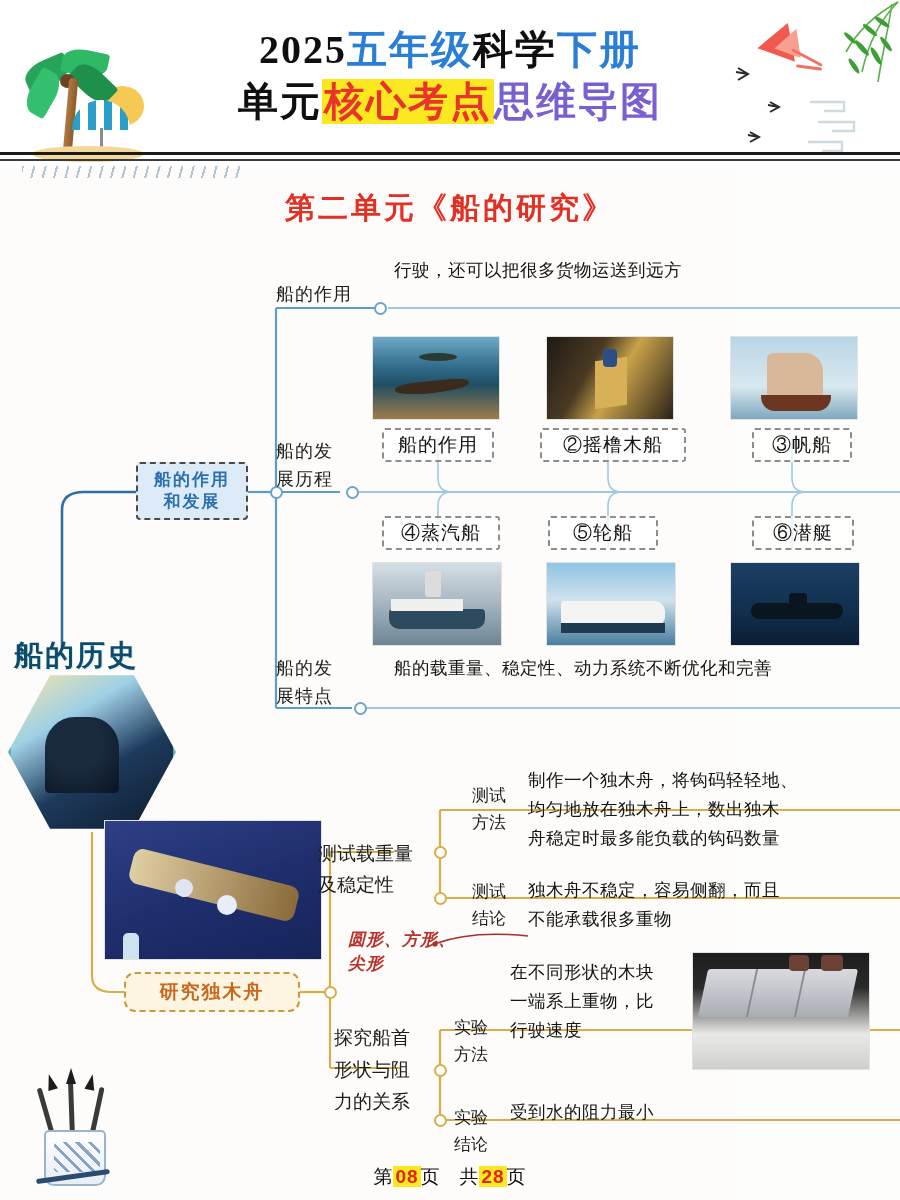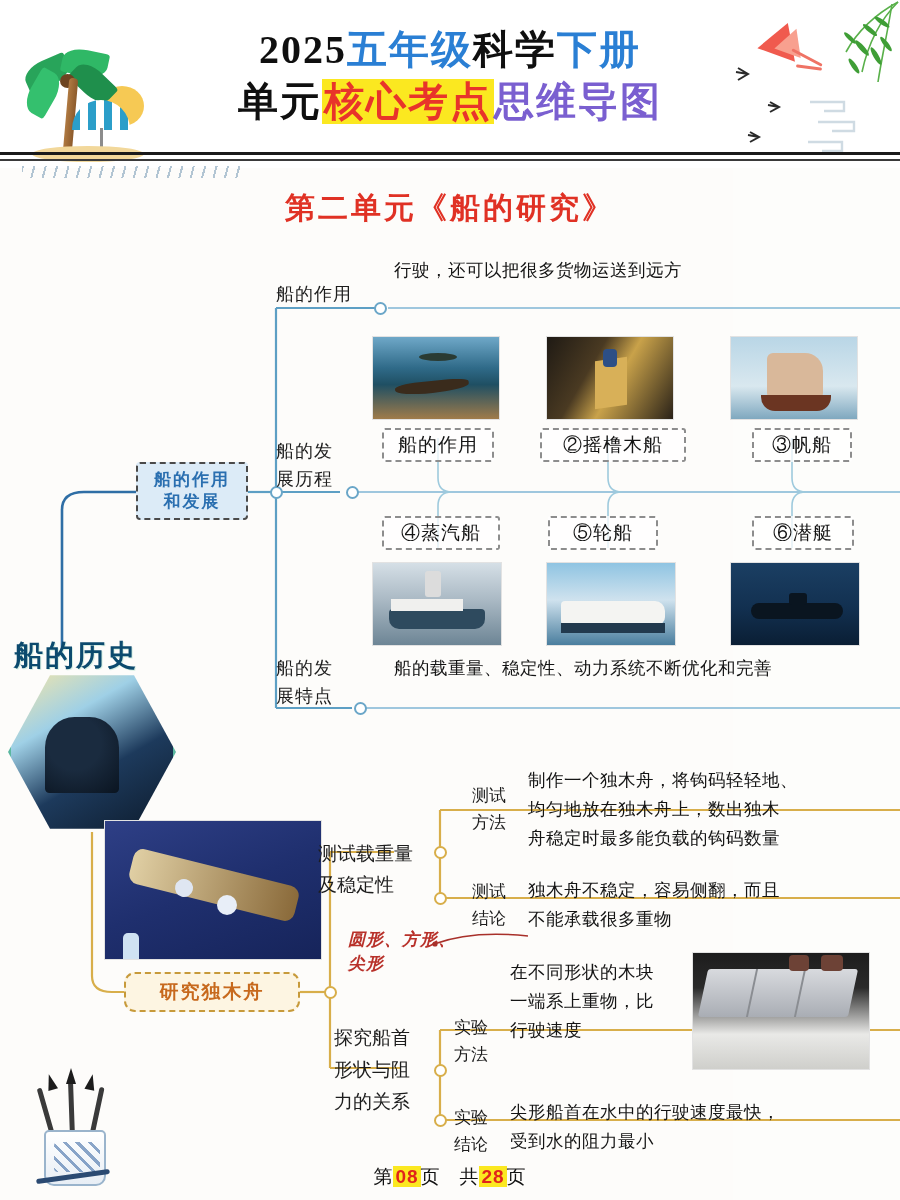--- a/index.html
+++ b/index.html
@@ -410,21 +410,20 @@
     <div style="position:absolute;left:106px;top:16px;width:2px;height:48px;background:#8a8d92;transform:skewX(-12deg)"></div>
     <div style="position:absolute;left:96px;top:2px;width:20px;height:16px;background:#6d4236;border-radius:4px"></div>
     <div style="position:absolute;left:128px;top:2px;width:22px;height:16px;background:#6d4236;border-radius:4px"></div>
   </div>
 
   <div class="node-label" style="left:442px;top:1104px;width:58px;font-size:17px;line-height:27px;text-align:center">
     <div>实验</div>
     <div>结论</div>
   </div>
   <div class="body-text" style="left:510px;top:1098px;width:390px">
-    <div>尖形船首在水中的行驶速度最快，</div>
     <div>受到水的阻力最小</div>
   </div>
 
   <div class="brushpot">
     <div class="brush" style="left:24px;top:8px;transform:rotate(-16deg)"></div>
     <div class="tip" style="left:18px;top:-4px;transform:rotate(-16deg)"></div>
     <div class="brush" style="left:42px;top:4px;transform:rotate(-2deg)"></div>
     <div class="tip" style="left:38px;top:-10px"></div>
     <div class="brush" style="left:60px;top:8px;transform:rotate(12deg)"></div>
     <div class="tip" style="left:58px;top:-4px;transform:rotate(12deg)"></div>

